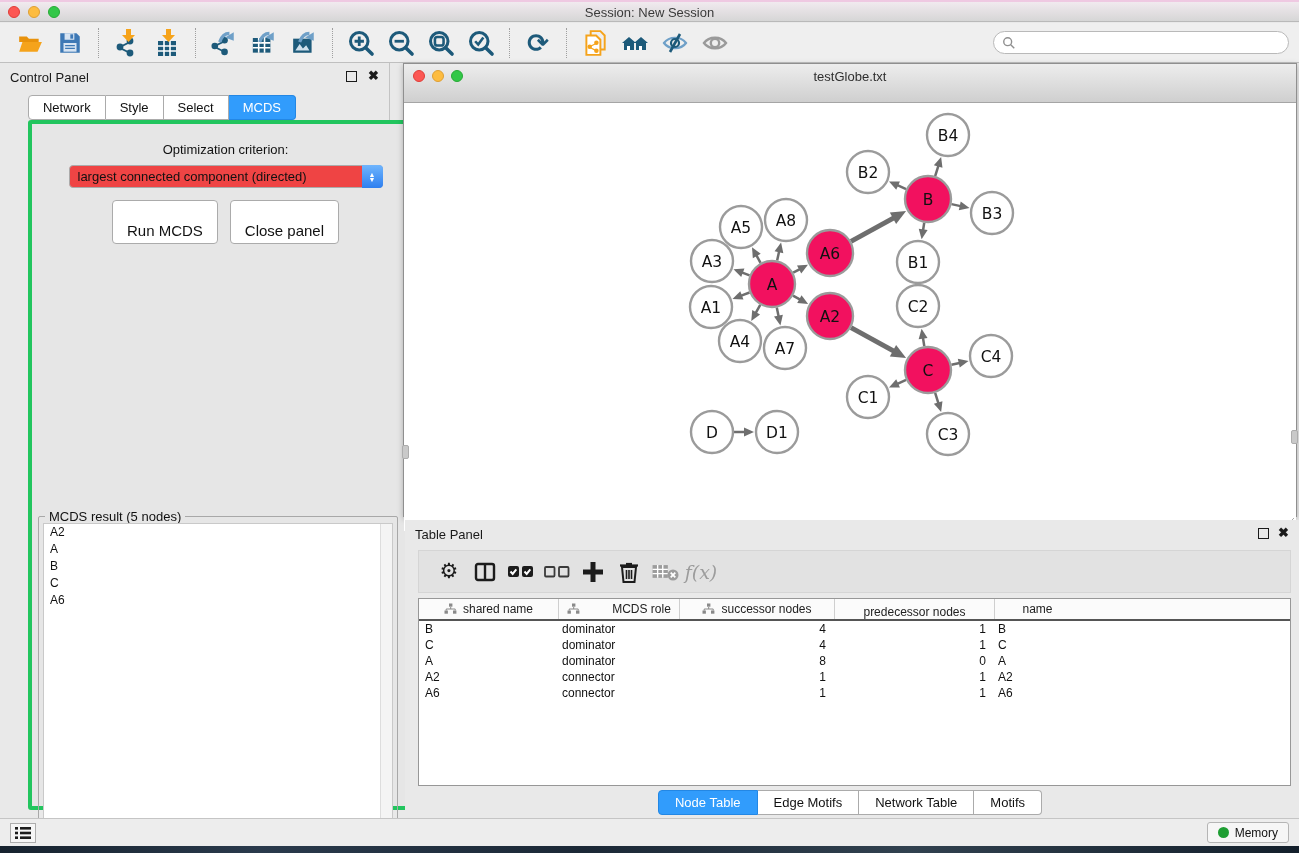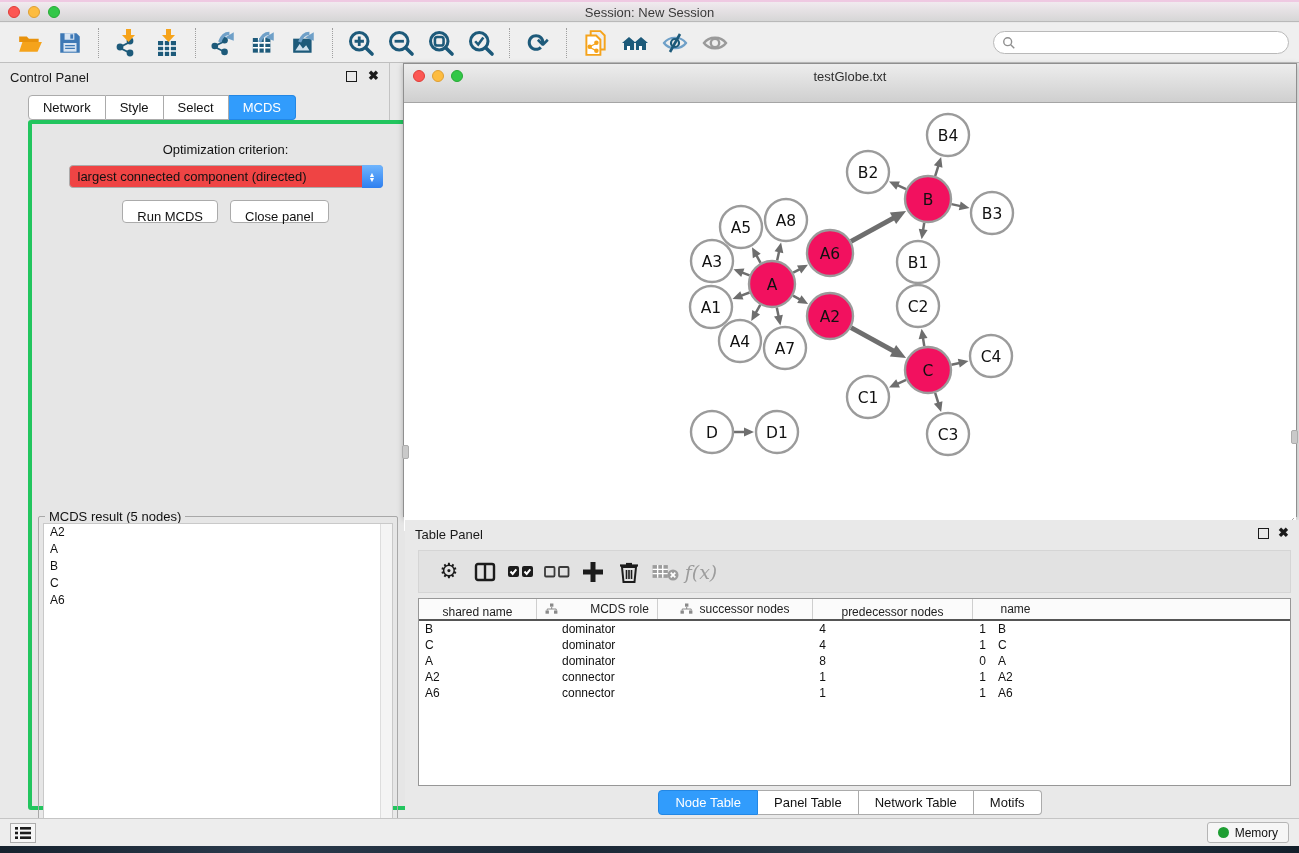--- a/index.html
+++ b/index.html
@@ -48,22 +48,22 @@
   .cp-body { position:absolute; left:8px; top:57px; width:395px; height:690px;
     background:#E6E6E6; border:4px solid #22c55e; border-radius:3px;margin-left:20px; }
   .opt-label { margin-top:18px; text-align:center; font-size:13px; color:#111; }
   .combo { position:relative; margin:8px auto 0 auto; width:314px; height:23px; background:#ef4444;
     border:1px solid #ABABAB; border-radius:4px; font-size:13px; color:#111;
     display:flex; align-items:center; padding-left:8px; }
   .combo .stepper { position:absolute; right:-1px; top:-1px; width:21px; height:23px; border-radius:0 4px 4px 0;
     background:linear-gradient(#6FB5FD,#2D7FF0); display:flex; flex-direction:column; align-items:center; justify-content:center; }
   .combo .stepper span { color:#fff; font-size:7px; line-height:5px; }
   .cp-buttons { margin-top:12px; display:flex; justify-content:center; gap:12px; }
-  .btn { background:#FFFFFF; border:1px solid #ABABAB; border-radius:4px; font-size:13px; color:#111;
-    padding:8px 14px; height:23px; }
+  .btn { background:#FFFFFF; border:1px solid #ABABAB; border-radius:4px; font-size:15px; color:#111;
+    padding:21px 14px; height:23px; }
 
   .groupbox { position:absolute; left:6px; top:392px; width:360px; height:344px;
     border:1px solid #A8A8A8; border-radius:2px; }
   .groupbox .legend { position:absolute; left:6px; top:-8px; background:#E6E6E6; padding:0 4px; font-size:13px; color:#111; }
   .mcds-list { position:absolute; left:4px; top:6px; width:350px; height:332px; background:#FFFFFF;
     border:1px solid #C9C9C9; overflow:hidden; }
   .mcds-list .scroll { position:absolute; right:0; top:0; width:12px; height:100%; background:#F4F4F4; border-left:1px solid #DDDDDD; }
   .mcds-item { font-size:12px; color:#111; padding:2px 0 2px 6px; line-height:13px; }
 
   
@@ -492,21 +492,21 @@
             <circle cx="23" cy="13" r="5.5" fill="#9C9C9C"></circle>
             <path d="M20.7 10.7l4.6 4.6M25.3 10.7l-4.6 4.6" stroke="#fff" stroke-width="1.8"></path>
           </svg>
         </span>
         <span class="tp-icon">
           <span class="tp-fx">f(x)</span>
         </span>
       </div>
     <div class="data-table">
       <div class="dt-header" id="dt-header">
-          <div class="dt-hcell" style="width: 118px; flex-direction: column;">
+          <div class="dt-hcell" style="width: 140px;">
             <svg width="13" height="12" viewBox="0 0 13 12">
               <rect x="5" y="0.5" width="3.4" height="3.2" fill="#8A8A8A"></rect>
               <rect x="0.5" y="7.5" width="3.4" height="3.2" fill="#8A8A8A"></rect>
               <rect x="9" y="7.5" width="3.4" height="3.2" fill="#8A8A8A"></rect>
               <path d="M6.7 4v2M2.2 7.5V6h9v1.5" stroke="#8A8A8A" fill="none"></path>
             </svg>
             <span>shared name</span>
           </div>
           <div class="dt-hcell" style="width: 121px; gap: 32px;">
             <svg width="13" height="12" viewBox="0 0 13 12">
@@ -572,21 +572,21 @@
             <div class="dt-cell" style="width: 137px;">A6</div>
             <div class="dt-cell" style="width: 121px;">connector</div>
             <div class="dt-cell num" style="width: 155px;">1</div>
             <div class="dt-cell num" style="width: 160px;">1</div>
             <div class="dt-cell" style="width: 85px;">A6</div>
           </div>
         </div>
     </div>
     <div class="tp-tabs" id="tp-tabs">
         <div class="tab active">Node Table</div>
-        <div class="tab">Panel Table</div>
+        <div class="tab">Edge Motifs</div>
         <div class="tab">Network Table</div>
         <div class="tab">Motifs</div>
       </div>
   </div>
 
   <div class="statusbar">
     <div class="status-left-btn">
       <svg width="16" height="14" viewBox="0 0 16 14">
         <rect x="0" y="1" width="3" height="2.6" fill="#1C1C1C"></rect>
           <rect x="5" y="1" width="11" height="2.6" fill="#1C1C1C"></rect>

